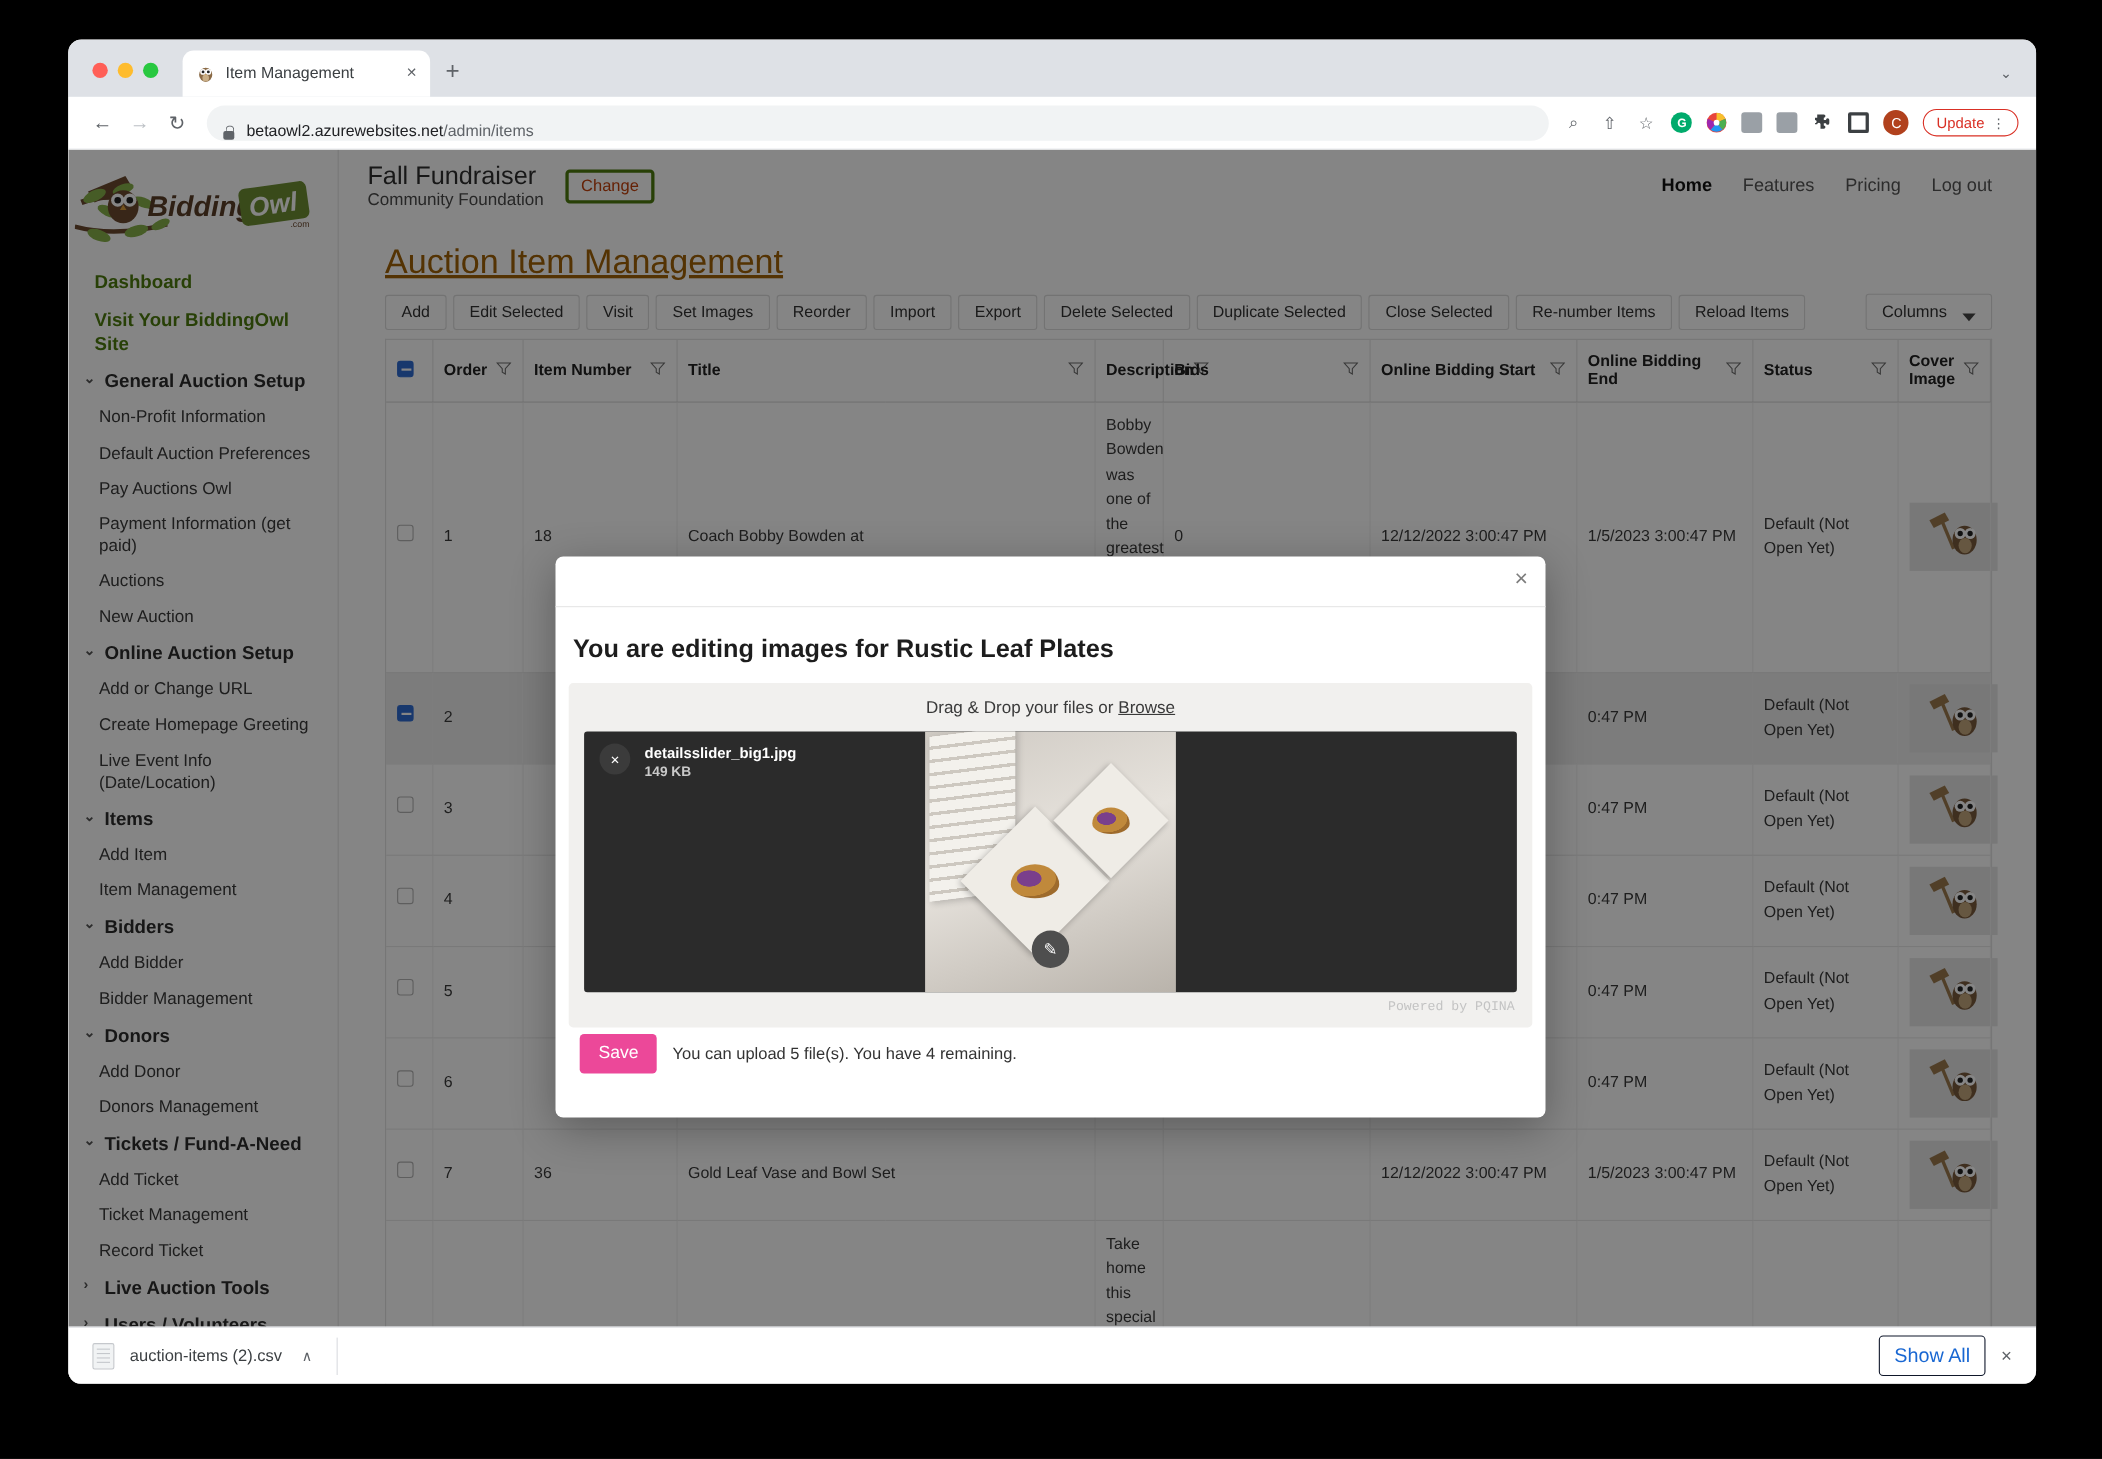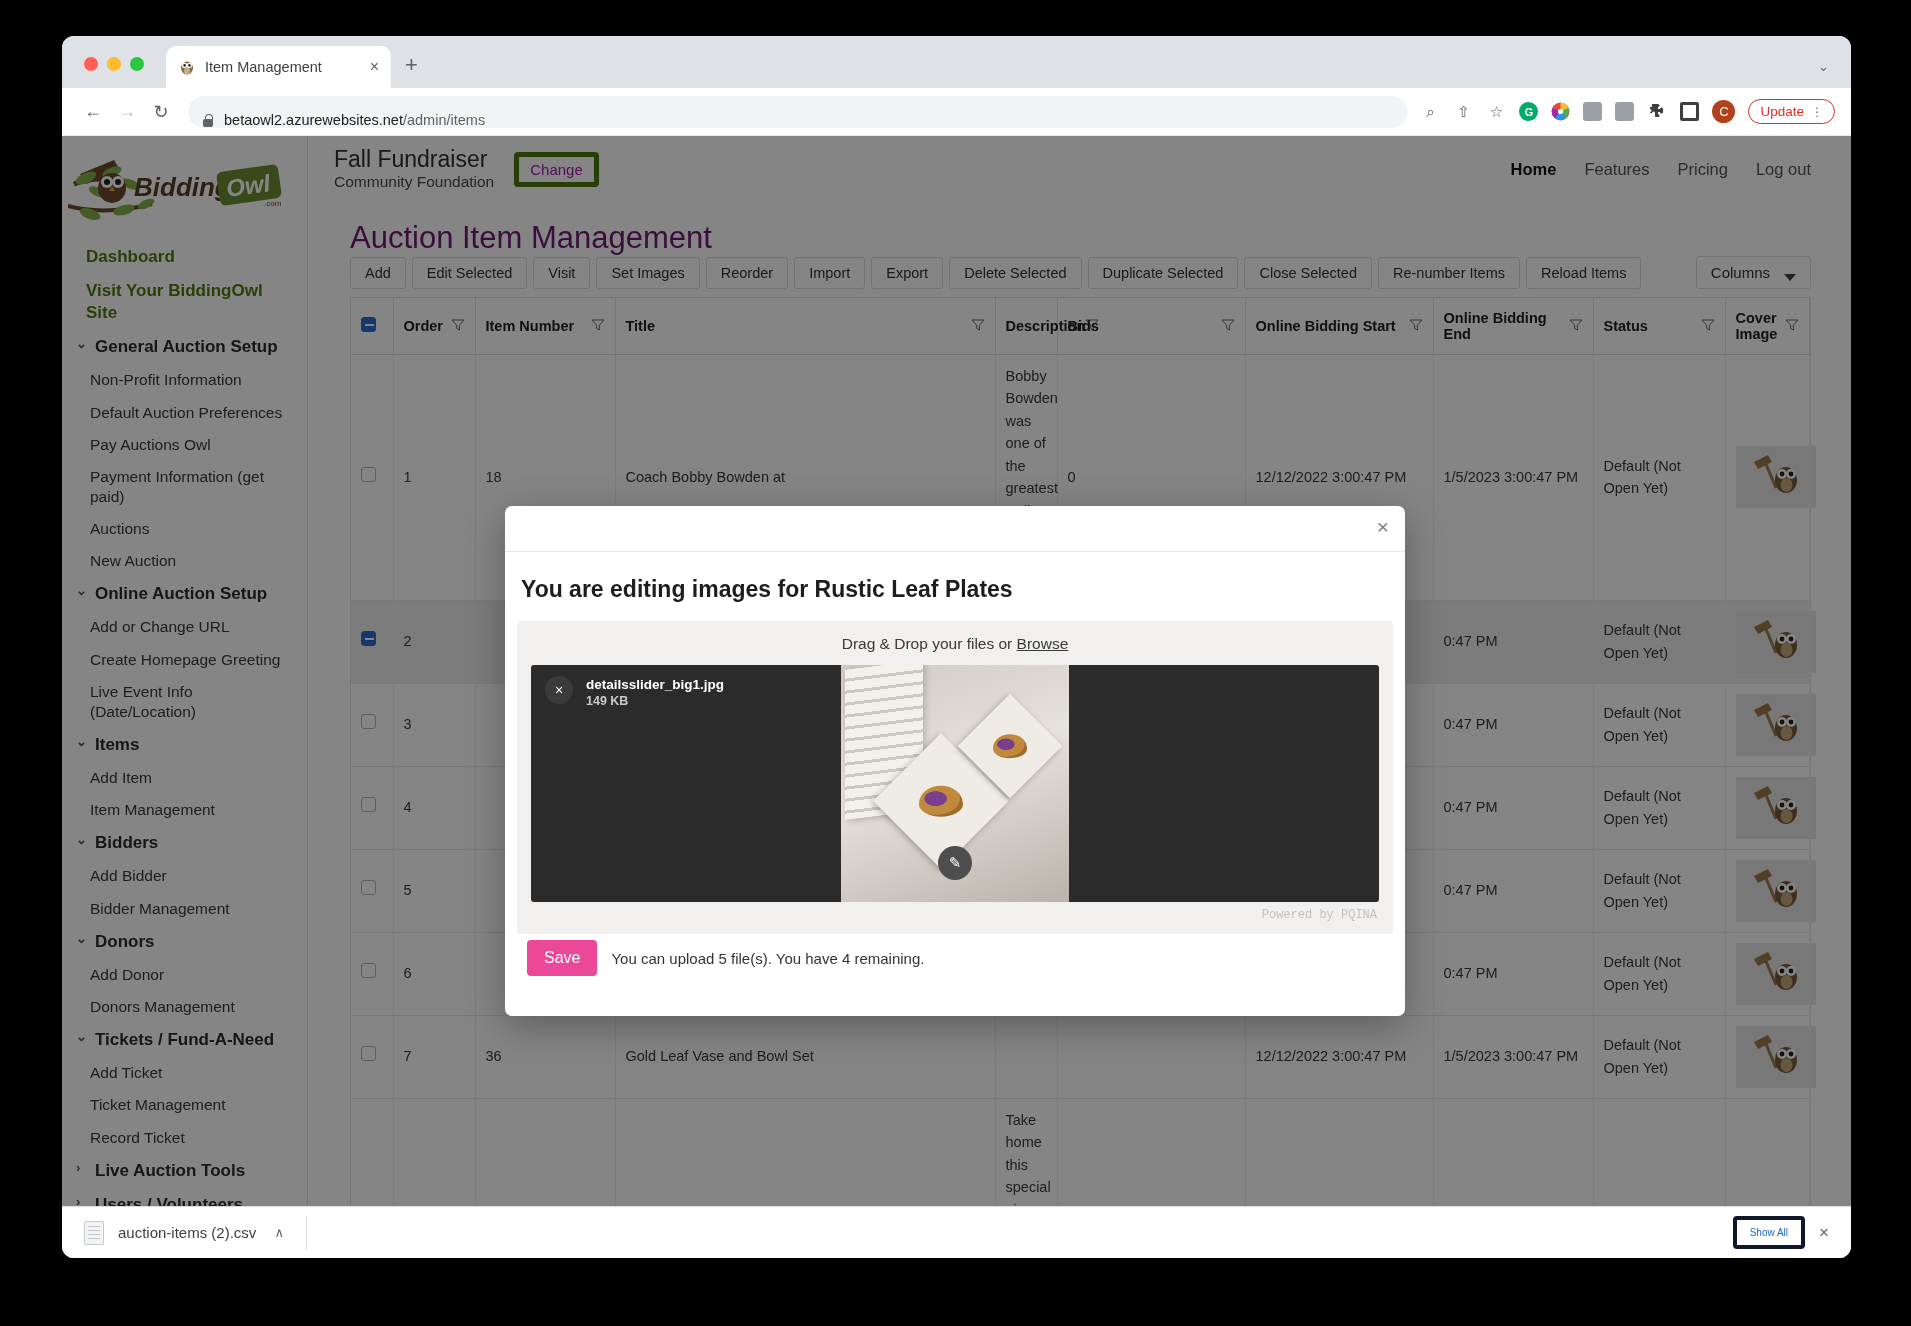--- a/index.html
+++ b/index.html
@@ -92,28 +92,28 @@
     display: flex; align-items: flex-start; gap: 7px;
   }
   .chev { display:inline-block; width: 12px; color:#555; font-size: 13px; flex:0 0 12px; }
   .nav .sub { padding-left: 28px; font-size: 15.5px; color: #3a3a3a; }
 
   .content { position: absolute; left: 246px; top: 0; right: 0; bottom: 0; background: #fff; }
   .topbar { height: 66px; display: flex; align-items: center; padding: 0 0 0 26px; }
   .auc-name { font-size: 23px; color: #2f2f2f; line-height: 1.12; }
   .auc-org { font-size: 15.5px; color: #4a4a4a; }
   .change-btn {
-    margin-left: 20px; border: 5px solid #4d7c0f; color: #a21caf; background:#fff;
+    margin-left: 20px; border: 3px solid #4d7c0f; color: #c2410c; background:#fff;
     border-radius: 4px; font-size: 15px; padding: 4px 11px;
   }
   .topnav { margin-left: auto; display:flex; gap: 28px; padding-right: 40px; align-items:flex-end; }
   .topnav a { text-decoration: none; font-size: 16.5px; color: #555; }
   .topnav a.active { color: #111; font-weight: bold; }
 
-  .h1 { font-size: 31px; color: #701a75; padding: 18px 0 0 42px; font-weight: normal; }
+  .h1 { font-size: 31px; color: #a16207; padding: 18px 0 11px 42px; font-weight: normal; text-decoration: underline; }
 
   .btnbar { display: flex; align-items: center; padding: 0 0 0 42px; gap: 0; }
   .tbtn {
     border: 1px solid #dcdcdc; background: #fff; color: #333;
     font-size: 14.5px; padding: 7px 14px; margin-right: 6px; border-radius: 3px;
     white-space: nowrap;
   }
   .columns-btn {
     margin-left: auto; margin-right: 40px; border: 1px solid #dcdcdc; background:#fff;
     border-radius: 3px; font-size: 15px; padding: 7px 14px; display:flex; align-items:flex-end; gap:14px;
@@ -213,22 +213,22 @@
     z-index: 70;
   }
   .dl-item { display:flex; align-items:center; gap: 14px; padding-left: 22px; height: 100%; }
   .doc-ico { width: 20px; height: 24px; background:#f1f3f4; border:1px solid #c5c8cc; border-radius:2px; position:relative;}
   .doc-ico::after{content:"";position:absolute;left:3px;top:4px;right:3px;height:1px;background:#c5c8cc;
     box-shadow:0 4px 0 #c5c8cc,0 8px 0 #c5c8cc,0 12px 0 #c5c8cc;}
   .dl-name { font-size: 15px; color: #3c4043; }
   .dl-chev { font-size: 13px; color: #5f6368; margin-left: 4px; }
   .dl-sep { width:1px; height:34px; background:#dadce0; margin-left: 22px; }
   .showall {
-    margin-left: auto; margin-right: 14px; background:#fff; border:4px solid #0f172a;
-    color:#1967d2; font-size: 10px; border-radius: 4px; padding: 7px 13px;
+    margin-left: auto; margin-right: 14px; background:#fff; border:1px solid #0f172a;
+    color:#1967d2; font-size: 18px; border-radius: 4px; padding: 7px 13px;
   }
   .dl-x { margin-right: 22px; font-size: 17px; color:#5f6368; }
 </style>
 </head>
 <body>
 
 <div class="screen">
   <div class="browser">
 
     <div class="tabstrip">

